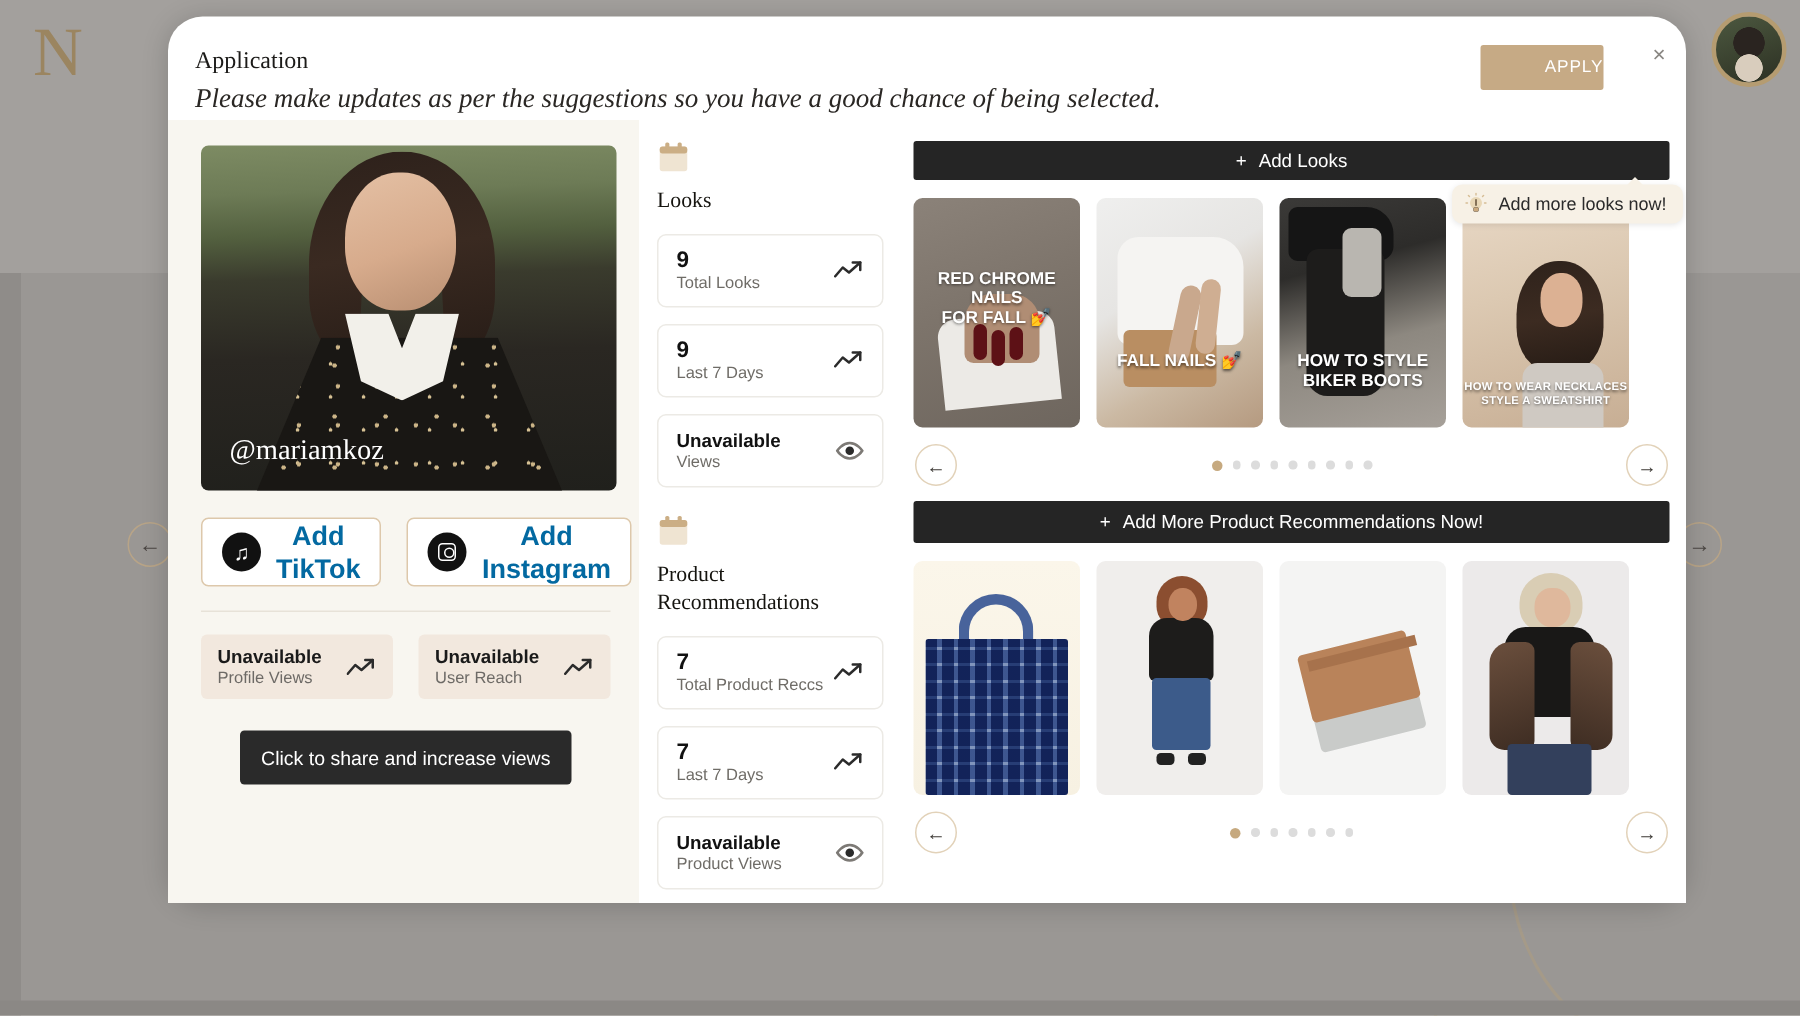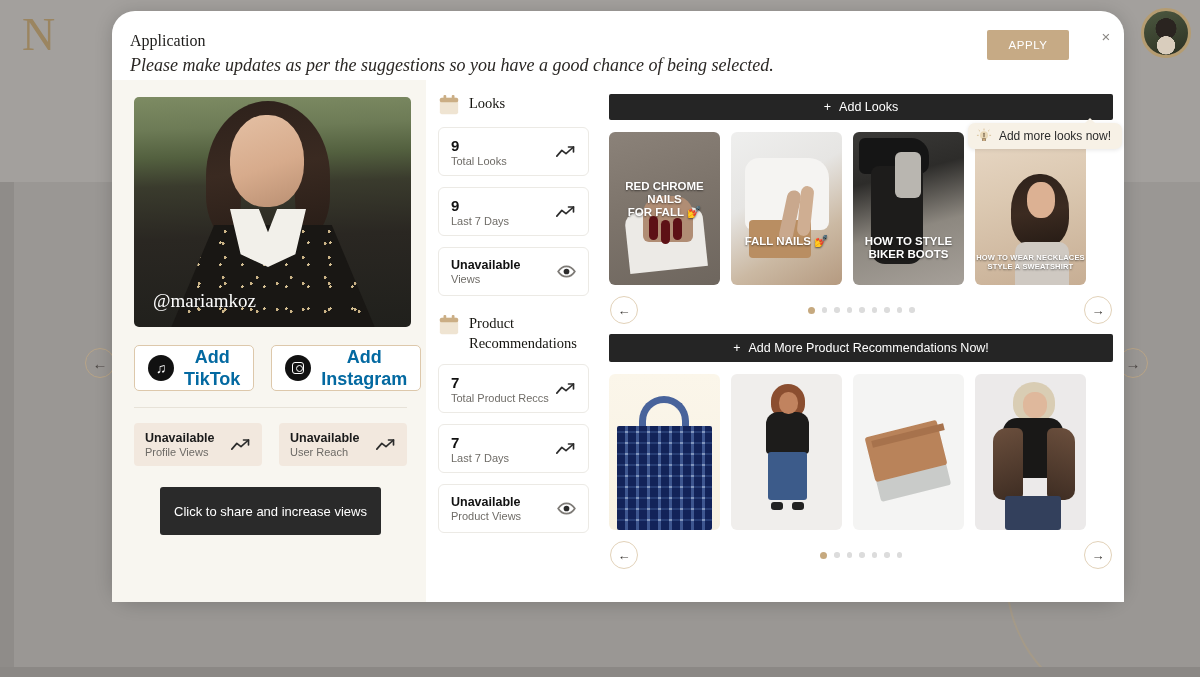--- a/index.html
+++ b/index.html
@@ -77,20 +77,21 @@
     font-family: "Liberation Serif", serif;
     font-style: italic; font-size: 18px; color: #2a2724;
   }
   .apply-btn {
     position: absolute; right: 55px; top: 19px;
     width: 82px; height: 30px;
     background: #c6aa85; color: #fff;
     border: none; border-radius: 2px;
     font-size: 11.5px; letter-spacing: .6px; cursor: pointer;
     font-family: "Liberation Sans", sans-serif;
+    text-align: right;
   }
   .close-btn {
     position: absolute; right: 7px; top: 14px;
     width: 22px; height: 22px; background: none; border: none;
     color: #8a8783; font-size: 15px; cursor: pointer; line-height: 1;
   }
 
   .modal-body { display: flex; height: 522px; }
 
   
@@ -162,28 +163,28 @@
   .metric {
     flex: 1; height: 43px; background: #f2e8de; border-radius: 4px;
     display: flex; align-items: center; justify-content: space-between;
     padding: 0 11px;
   }
   .m-val { font-size: 12.5px; font-weight: 700; color: #1a1a1a; }
   .m-lab { font-size: 11px; color: #6d6a66; margin-top: 1px; }
   .trend { width: 20px; height: 14px; flex: none; }
 
   .share-btn {
-    display: block; margin: 21px auto 0; width: 221px; height: 48px;
+    display: block; margin: 21px auto 0; width: 221px; height: 36px;
     background: #2a2a2a; color: #fff; border: none; border-radius: 3px;
     font-size: 13px; cursor: pointer; font-family: "Liberation Sans", sans-serif;
   }
 
   
   .col-stats { width: 175px; background: #fff; padding: 14px 12px 0 12px; }
-  .stat-head { display: flex; align-items: flex-start; gap: 9px; margin-bottom: 11px; }
+  .stat-head { display: flex; align-items: flex-start; gap: 9px; margin-bottom: 11px; flex-direction: column; }
   .cal-icon { width: 22px; height: 22px; flex: none; position: relative; }
   .stat-head-title {
     font-family: "Liberation Serif", serif; font-size: 14.5px;
     color: #15140f; line-height: 1.35; font-weight: 400;
   }
   .stat-card {
     border: 1px solid #eceae5; border-radius: 6px; height: 49px;
     margin-bottom: 11px; display: flex; align-items: center;
     justify-content: space-between; padding: 0 12px;
   }

